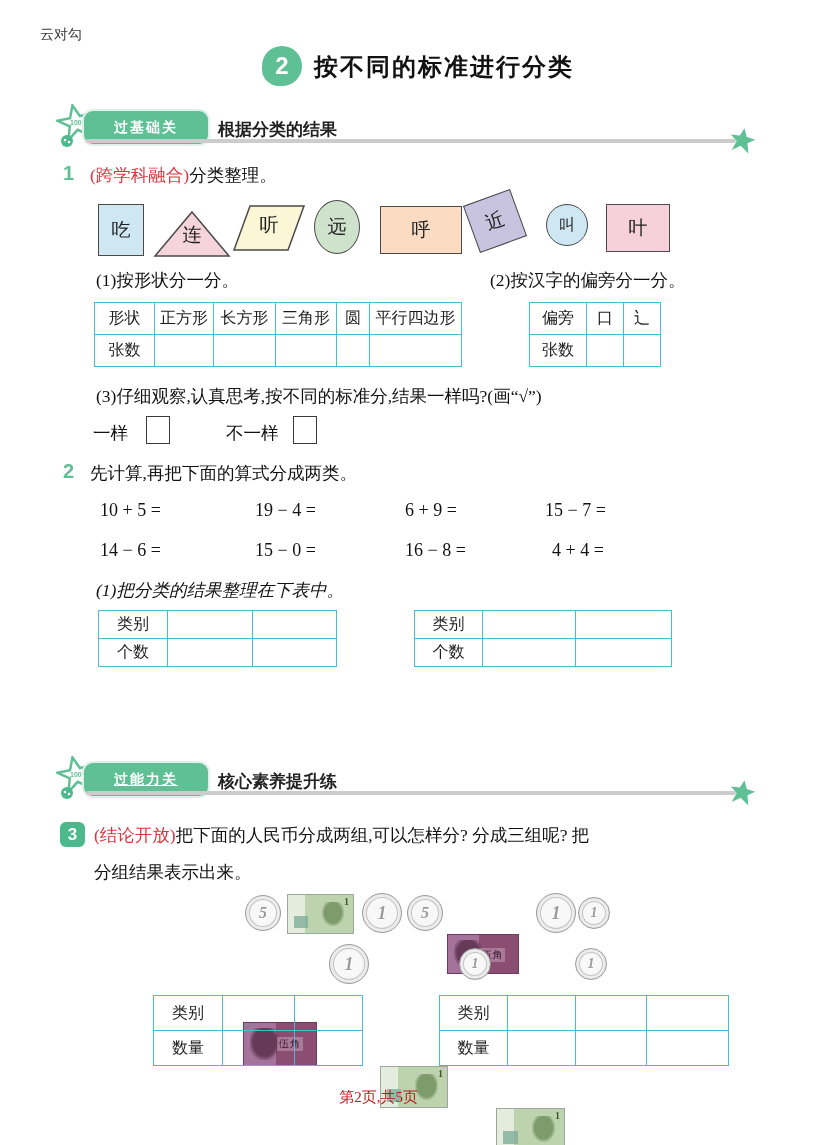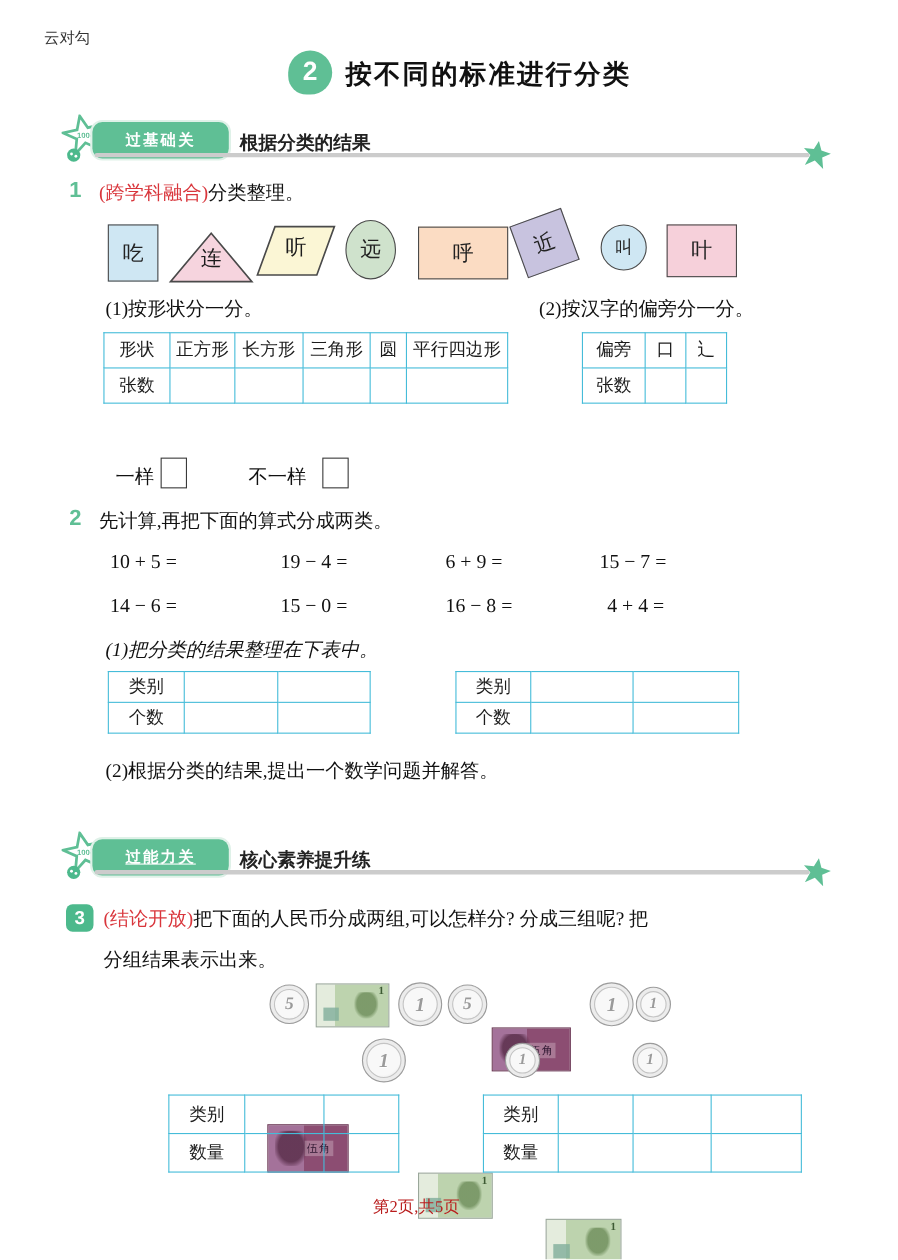--- a/index.html
+++ b/index.html
@@ -170,21 +170,22 @@
       <td>辶</td>
     </tr>
     <tr style="height:32px">
       <td>张数</td>
       <td></td>
       <td></td>
     </tr>
   </tbody>
     </table>
 
-  <div class="abs qtext" style="left:105px;top:421px;">一样</div>
+  <div class="abs qtext" style="left:96px;top:384px;">(3)仔细观察,认真思考,按不同的标准分,结果一样吗?(画“√”)</div>
+  <div class="abs qtext" style="left:93px;top:421px;">一样</div>
   <div class="abs checkbox" style="left:146px;top:416px;"></div>
   <div class="abs qtext" style="left:226px;top:421px;">不一样</div>
   <div class="abs checkbox" style="left:293px;top:416px;"></div>
 
   <div class="abs qnum" style="left:63px;top:460px;">2</div>
   <div class="abs qtext" style="left:90px;top:461px;">先计算,再把下面的算式分成两类。</div>
 
   <div class="abs eq" style="left:100px;top:500px;">10 + 5 =</div>
   <div class="abs eq" style="left:255px;top:500px;">19 − 4 =</div>
   <div class="abs eq" style="left:405px;top:500px;">6 + 9 =</div>
@@ -229,21 +230,20 @@
           <td></td>
         </tr>
     <tr style="height:28px">
           <td>个数</td>
           <td></td>
           <td></td>
         </tr>
   </tbody>
     </table>
 
-  <div class="abs qtext" style="left:96px;top:688px;">(2)根据分类的结果,提出一个数学问题并解答。</div>
 
   <div class="abs" style="left:56px;top:756px;">
     <svg class="mascot" viewBox="0 0 40 44">
       <polygon points="20,1 25,13 38,13 27,21 31,34 20,26 9,34 13,21 2,13 15,13" fill="#ffffff" stroke="#5fbf95" stroke-width="2.5" transform="rotate(-12 20 18)"></polygon>
       <text x="14" y="21" font-size="7" fill="#5fbf95" font-family="Liberation Sans,sans-serif" font-weight="bold">100</text>
       <circle cx="11" cy="37" r="6" fill="#4cb98c"></circle>
       <circle cx="9" cy="36" r="1.3" fill="#fff"></circle>
         <circle cx="13" cy="38" r="1.3" fill="#fff"></circle>
     </svg>
   </div>

